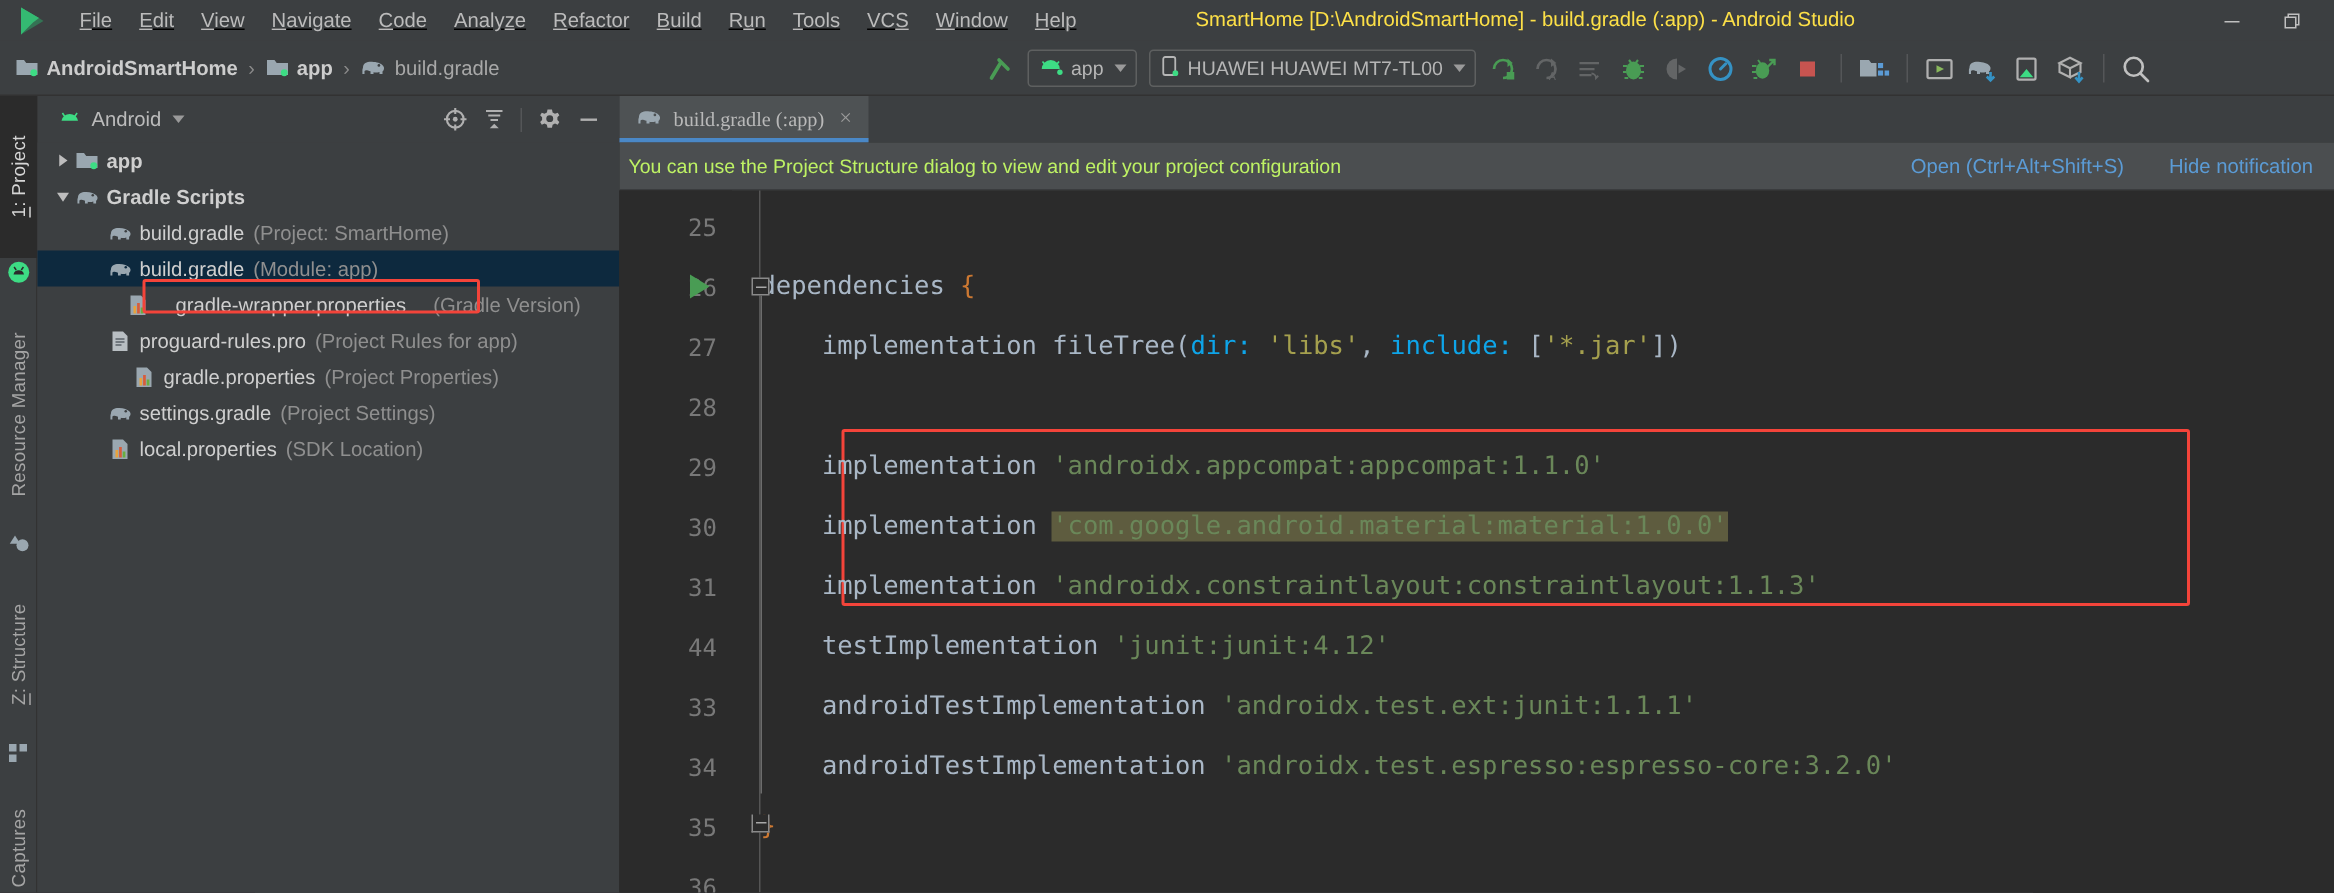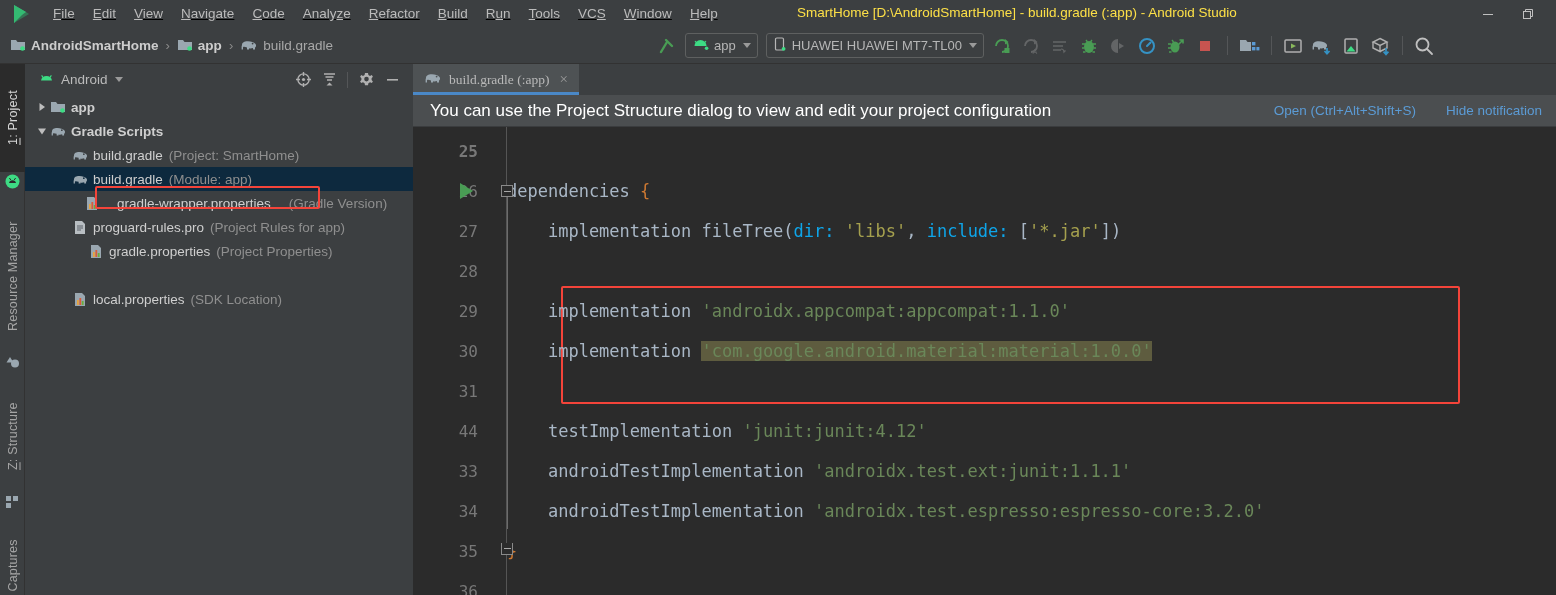--- a/index.html
+++ b/index.html
@@ -110,21 +110,21 @@
   }
   .etab .tlabel { margin:0 8px 0 7px; }
   .etab .tclose { color:#9b9b9b; font-size:15px; line-height:1; padding:0 2px; }
   .etab::after {
     content:""; position:absolute; left:0; right:0; bottom:0; height:3px; background:#4a88c7;
   }
   .notif {
     height:32px; background:#4b4e50; display:flex; align-items:center;
     position:relative; border-bottom:1px solid #3a3c3e;
   }
-  .notif-text { margin-left:17px; color:#ffffff; font-size:17px; }
+  .notif-text { margin-left:6px; color:#bef264; font-size:13px; }
   .notif-links { position:absolute; right:14px; display:flex; align-items:center; }
   .nlink { color:#5b9bd5; font-size:13.5px; margin-left:30px; }
 
   .code {
     position:absolute; top:63px; left:0; right:0; bottom:0; background:#2b2b2b;
     font-family:"DejaVu Sans Mono", monospace; font-size:17px;
   }
   .gutter {
     position:absolute; left:0; top:0; width:75px; bottom:0; background:#2b2b2b;
   }
@@ -440,20 +440,31 @@
             <svg width="14" height="15" viewBox="0 0 14 15">
               <path d="M2 1 H9 L12 4 V14 H2 Z" fill="#9aa7b0"></path>
               <rect x="4" y="8" width="1.8" height="5" fill="#e8a33d"></rect>
               <rect x="6.4" y="6" width="1.8" height="7" fill="#d85c3a"></rect>
               <rect x="8.8" y="9" width="1.8" height="4" fill="#6aae3e"></rect>
             </svg>
           </span>
           <span class="tname">local.properties</span>
           <span class="tmeta">(SDK Location)</span>
         </div>
+        <div class="tnode" style="top: 168px; position: absolute; left: 0px; right: 0px; padding-left: 32px;">
+          <span class="arrow"></span>
+          <span class="ticon">
+            <svg width="17" height="13" viewBox="0 0 18 14">
+              <path d="M2 7 C2 4 5 3 8 3.2 C11 3.4 14 4 15.5 6 C16.5 7.3 16 9 15 9.6 L15 11.4 H13 L13 10 C11.5 10.5 10 10.5 9 10.2 L9 11.4 H7 L7 9.5 C5 9 3.8 8.4 3 9.3 L3 11.4 H1.6 L1.6 8.5 Z" fill="#9aa7b0"></path>
+              <circle cx="12.6" cy="5.6" r="0.9" fill="#3c3f41"></circle>
+            </svg>
+          </span>
+          <span class="tname">settings.gradle</span>
+          <span class="tmeta">(Project Settings)</span>
+        </div>
         <div class="tnode" style="top: 144px; position: absolute; left: 16px; right: 0px; padding-left: 32px;">
           <span class="arrow"></span>
           <span class="ticon">
             <svg width="14" height="15" viewBox="0 0 14 15">
               <path d="M2 1 H9 L12 4 V14 H2 Z" fill="#9aa7b0"></path>
               <rect x="4" y="8" width="1.8" height="5" fill="#e8a33d"></rect>
               <rect x="6.4" y="6" width="1.8" height="7" fill="#d85c3a"></rect>
               <rect x="8.8" y="9" width="1.8" height="4" fill="#6aae3e"></rect>
             </svg>
           </span>
@@ -556,21 +567,21 @@
     <div class="notif">
       <div class="notif-text">You can use the Project Structure dialog to view and edit your project configuration</div>
       <div class="notif-links">
         <span class="nlink">Open (Ctrl+Alt+Shift+S)</span>
         <span class="nlink">Hide notification</span>
       </div>
     </div>
 
     <div class="code">
       <div class="gutter">
-          <div class="ln" style="top: 15px; font-weight: bold;">25</div>
+          <div class="ln" style="top: 15px;">25</div>
           <div class="ln" style="top: 55px;">26</div>
           <div class="runarrow" style="left: 47px; top: 56px;"></div>
           <div class="ln" style="top: 95px;">27</div>
           <div class="ln" style="top: 135px;">28</div>
           <div class="ln" style="top: 175px;">29</div>
           <div class="ln" style="top: 215px;">30</div>
           <div class="ln" style="top: 255px;">31</div>
           <div class="ln" style="top: 295px;">44</div>
           <div class="ln" style="top: 335px;">33</div>
           <div class="ln" style="top: 375px;">34</div>
@@ -579,20 +590,21 @@
         </div>
       <div class="gline-sep"></div>
       <div class="codearea">
         <div class="redbox" style="left: 54px; top: 159px; width: 899px; height: 118px; border-color: rgb(244, 68, 58);"></div>
       <div class="cline" style="top: 4px;"></div>
           <div class="cline" style="top: 44px;"><span class="kw">dependencies </span><span class="brace">{</span></div>
           <div class="cline" style="top: 84px;"><span class="kw">    implementation fileTree</span><span class="punct">(</span><span class="named">dir: </span><span class="strY">'libs'</span><span class="punct">, </span><span class="named">include: </span><span class="punct">[</span><span class="strY">'*.jar'</span><span class="punct">])</span></div>
           <div class="cline" style="top: 124px;"></div>
           <div class="cline" style="top: 164px;"><span class="kw">    implementation </span><span class="str">'androidx.appcompat:appcompat:1.1.0'</span></div>
           <div class="cline" style="top: 204px;"><span class="kw">    implementation </span><span class="str sel-hl">'com.google.android.material:material:1.0.0'</span></div>
+          <div class="cline" style="top: 244px;"><span class="kw">    implementation </span><span class="str">'androidx.constraintlayout:constraintlayout:1.1.3'</span></div>
           <div class="cline" style="top: 284px;"><span class="kw">    testImplementation </span><span class="str">'junit:junit:4.12'</span></div>
           <div class="cline" style="top: 324px;"><span class="kw">    androidTestImplementation </span><span class="str">'androidx.test.ext:junit:1.1.1'</span></div>
           <div class="cline" style="top: 364px;"><span class="kw">    androidTestImplementation </span><span class="str">'androidx.test.espresso:espresso-core:3.2.0'</span></div>
           <div class="cline" style="top: 404px;"><span class="brace">}</span></div>
           <div class="cline" style="top: 444px;"></div>
         </div>
     <div class="fold" style="left: 88px; top: 58px;"></div>
         <div class="foldline" style="left: 94px; top: 70px; height: 332px;"></div>
         <div class="fold bot" style="left: 88px; top: 416px;"></div>
       </div>

